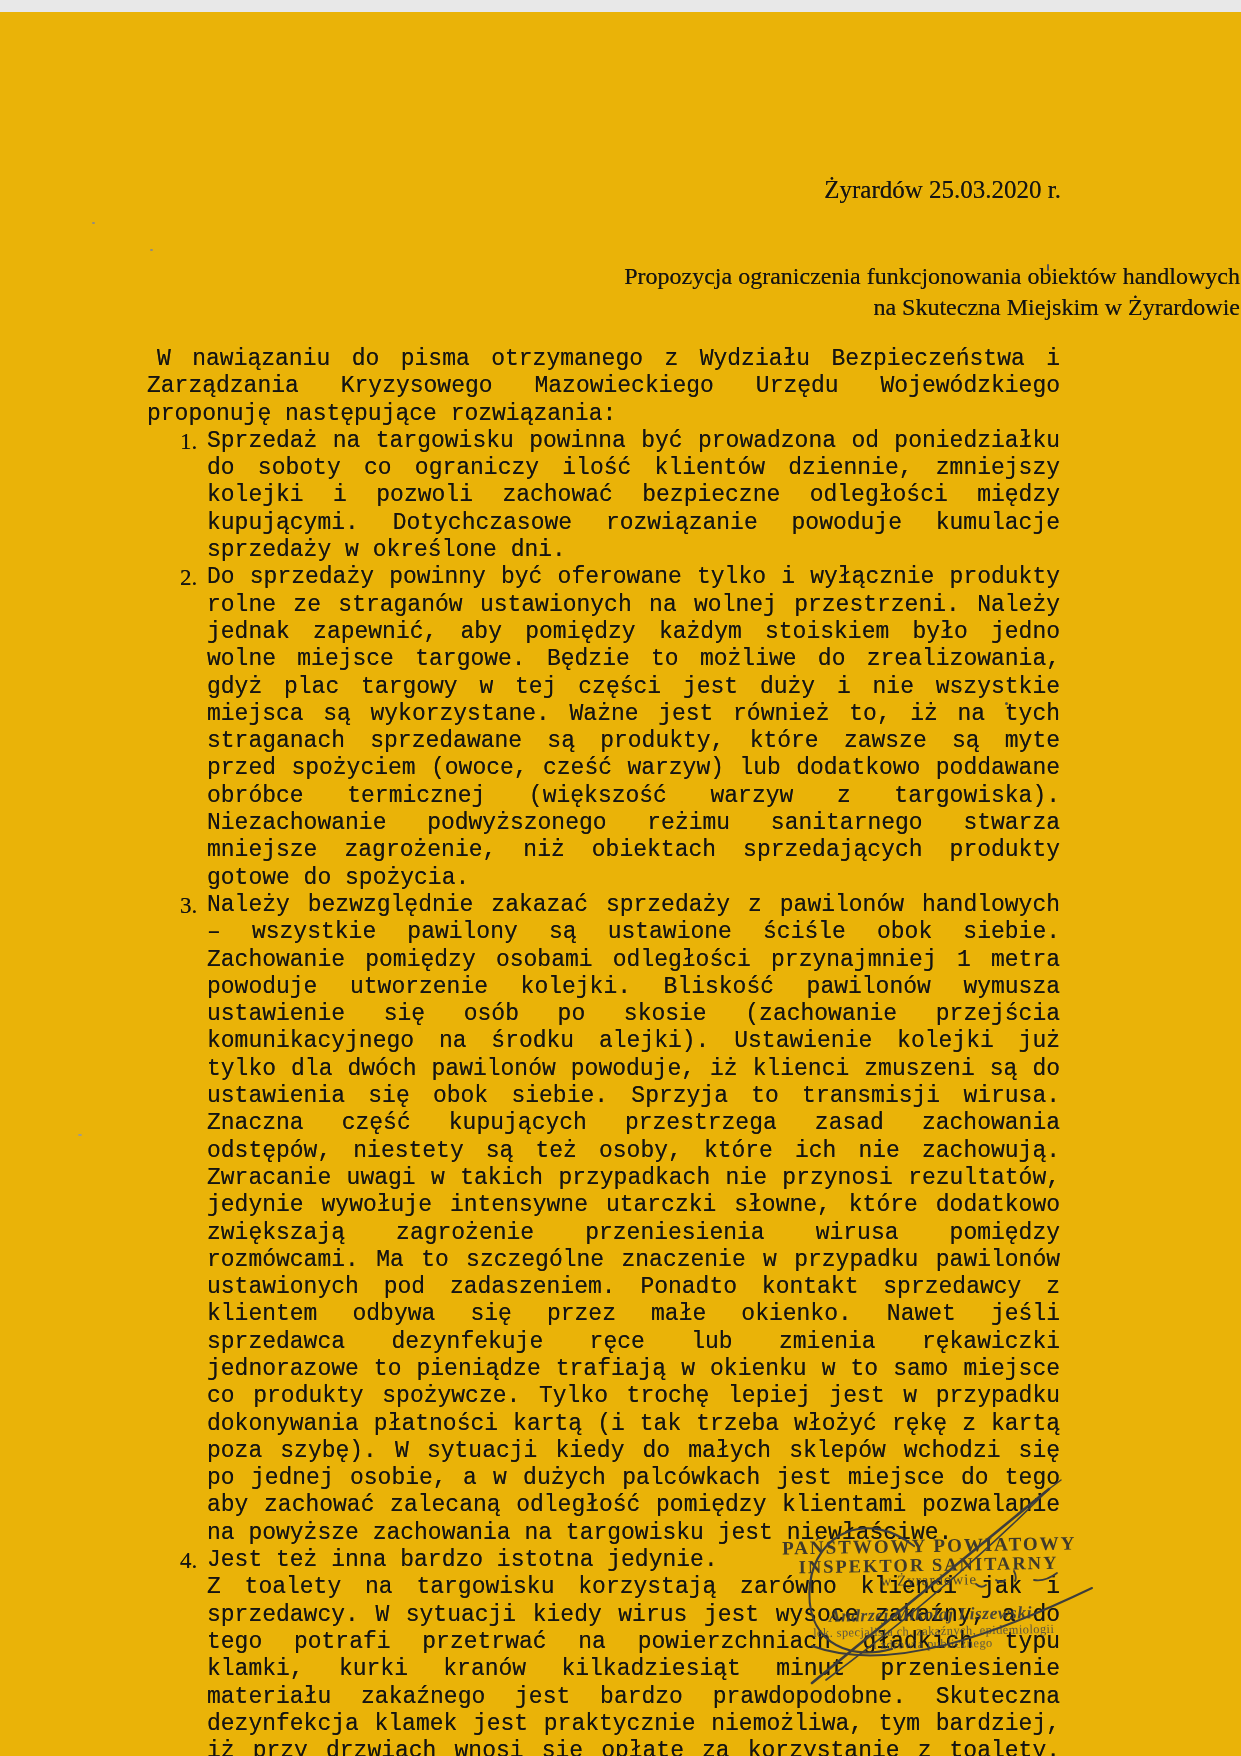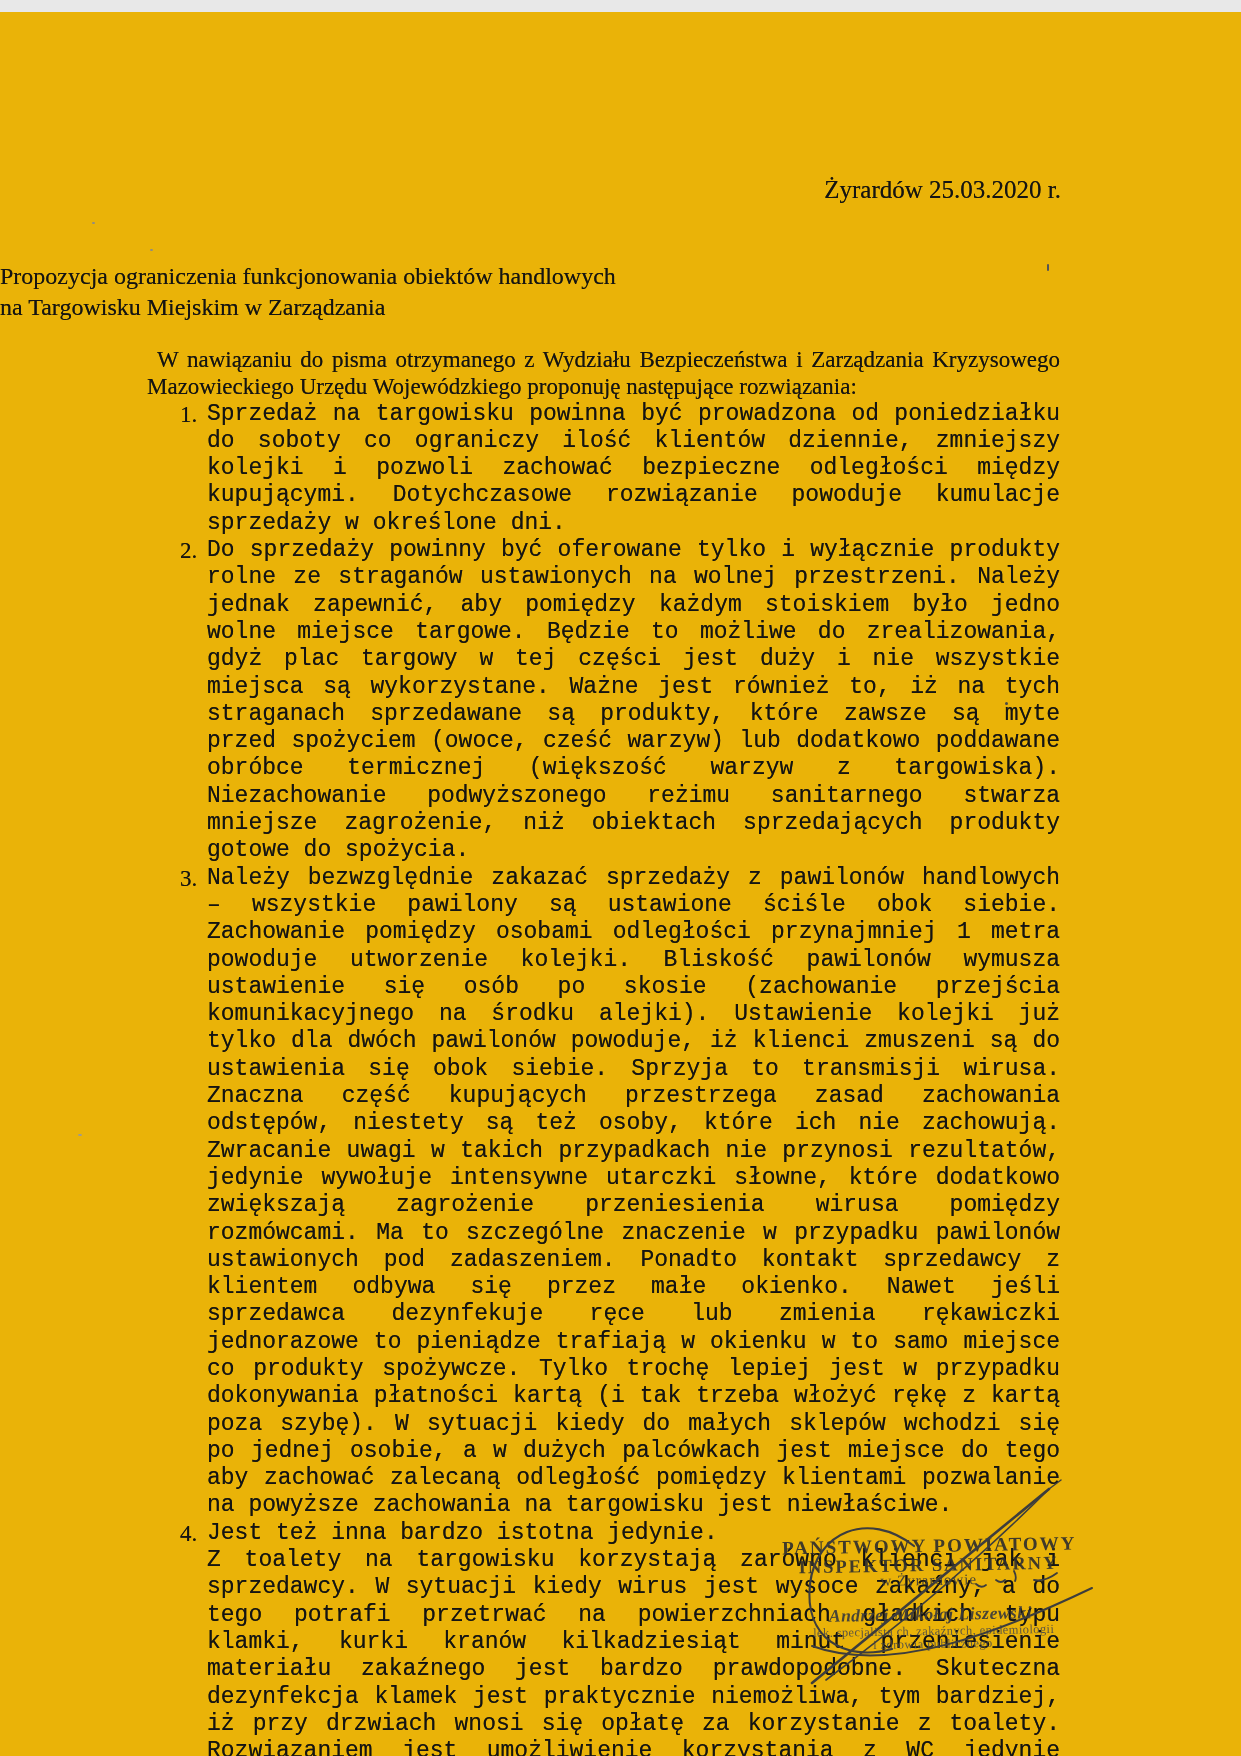--- a/index.html
+++ b/index.html
@@ -12,48 +12,48 @@
     overflow:hidden;
     margin:12px auto;
   }
   .scan-text{ text-shadow:0 0 .4px rgba(0,0,0,.6); }
   .date{
     position:absolute;top:164px;right:180px;
     font-size:25px;white-space:nowrap;
   }
   .title{
     position:absolute;top:249px;left:0;width:1240px;
-    text-align:left;font-size:24px;line-height:31px;
+    text-align:right;font-size:24px;line-height:31px;
   }
   .body-text{
     position:absolute;top:334px;left:147px;width:913px;
     font-size:23px;line-height:27.3px;
   }
-  .intro{margin:0;text-align:justify;text-indent:10px;}
+  .intro{margin:0;text-align:justify;text-indent:10px;font-family:Liberation Mono, monospace;}
   .item{position:relative;padding-left:60px;}
   .item .num{position:absolute;left:33px;top:0;}
   .item p{margin:0;text-align:justify;font-family:Liberation Mono, monospace;}
   .speck{position:absolute;border-radius:50%;}
   .stamp-svg{position:absolute;left:700px;top:1440px;}
   .st-caps{font-family:"Liberation Serif",serif;font-weight:bold;fill:#2e2e2e;opacity:.9;letter-spacing:2px;}
   .st-town{font-family:"Liberation Serif",serif;fill:#3a3a3a;opacity:.9;letter-spacing:1px;}
   .st-name{font-family:"Liberation Serif",serif;font-weight:bold;font-style:italic;fill:#3b3b3b;opacity:.92;letter-spacing:.5px;}
   .st-sub{font-family:"Liberation Serif",serif;fill:#4a4a4a;opacity:.88;letter-spacing:.4px;}
   .pen{stroke:#3d3d3d;fill:none;stroke-linecap:round;stroke-linejoin:round;}
 </style>
 </head>
 <body>
 
 <div class="page">
 
   <div class="date scan-text">Żyrardów 25.03.2020 r.</div>
 
   <div class="title scan-text">
     <div>Propozycja ograniczenia funkcjonowania obiektów handlowych</div>
-    <div>na Targowisku Miejskim w Zarządzania</div>
+    <div>na Skuteczna Miejskim w Żyrardowie</div>
   </div>
 
   <div class="body-text scan-text">
     <p class="intro">W nawiązaniu do pisma otrzymanego z Wydziału Bezpieczeństwa i Zarządzania Kryzysowego Mazowieckiego Urzędu Wojewódzkiego proponuję następujące rozwiązania:</p>
 
     <div class="item">
       <span class="num">1.</span>
       <p>Sprzedaż na targowisku powinna być prowadzona od poniedziałku do soboty co ograniczy ilość klientów dziennie, zmniejszy kolejki i pozwoli zachować bezpieczne odległości między kupującymi. Dotychczasowe rozwiązanie powoduje kumulacje sprzedaży w określone dni.</p>
     </div>
 

